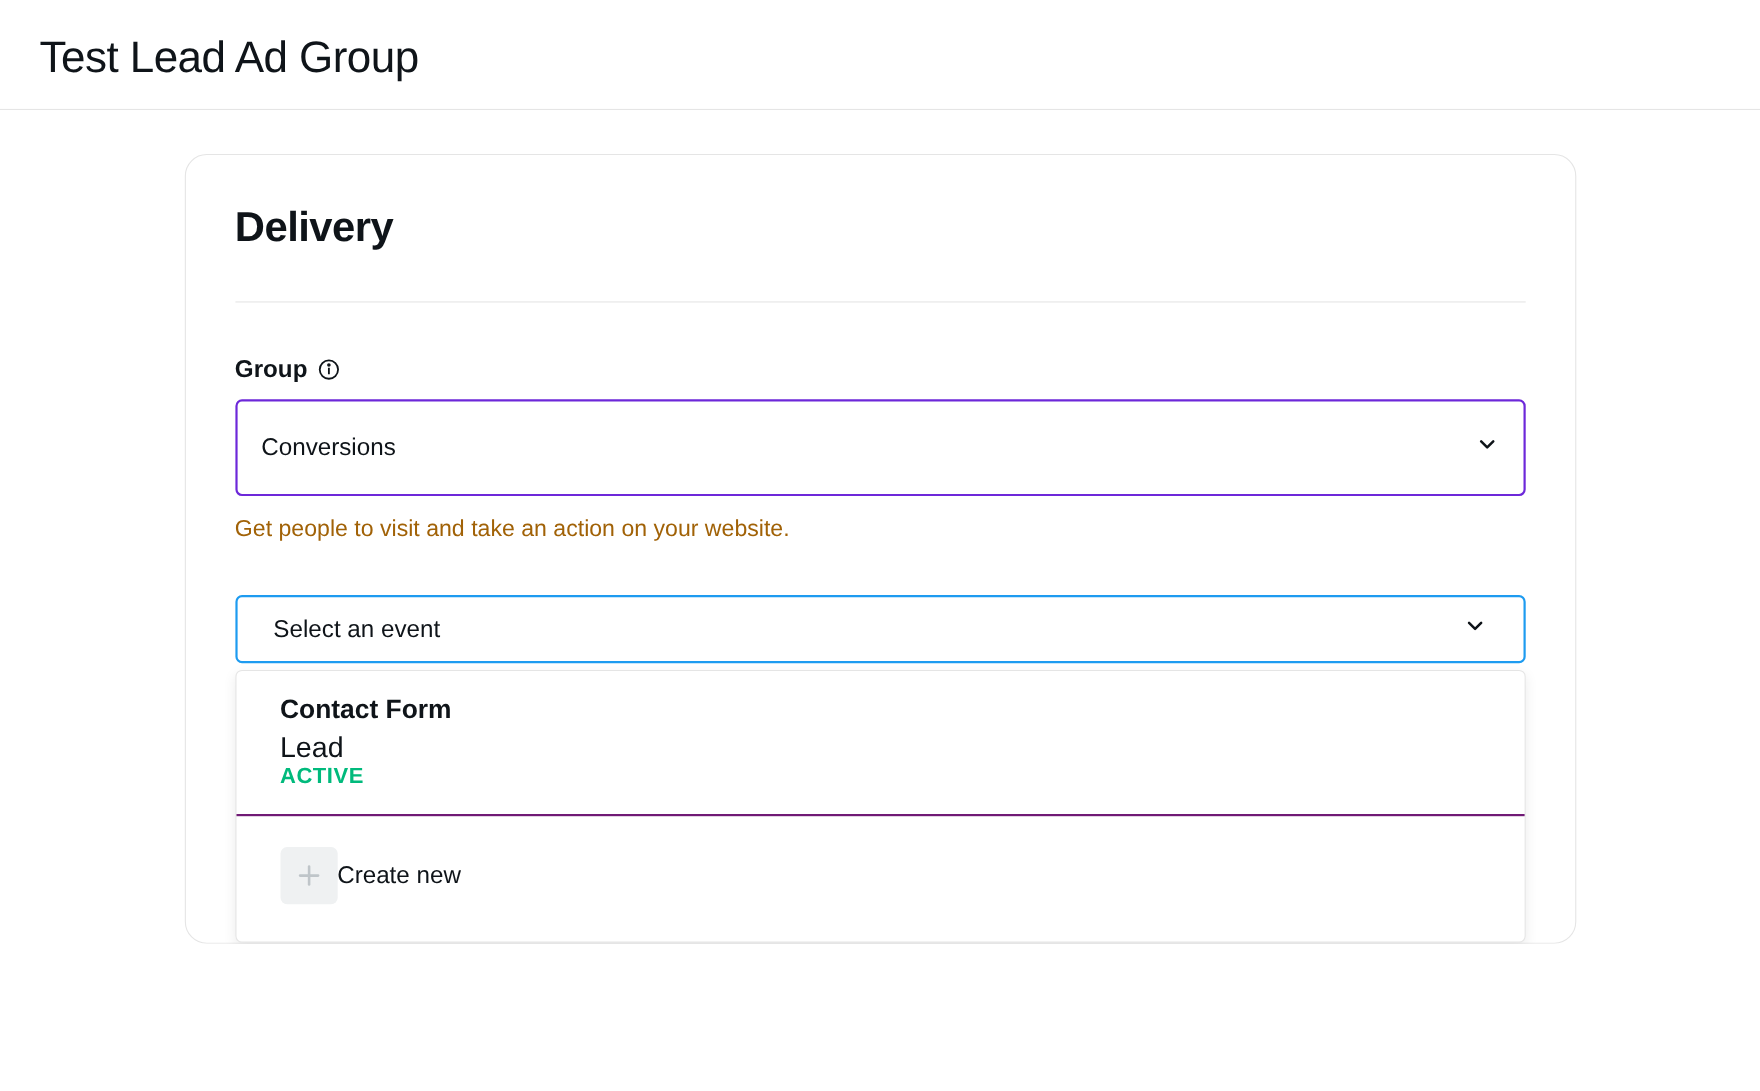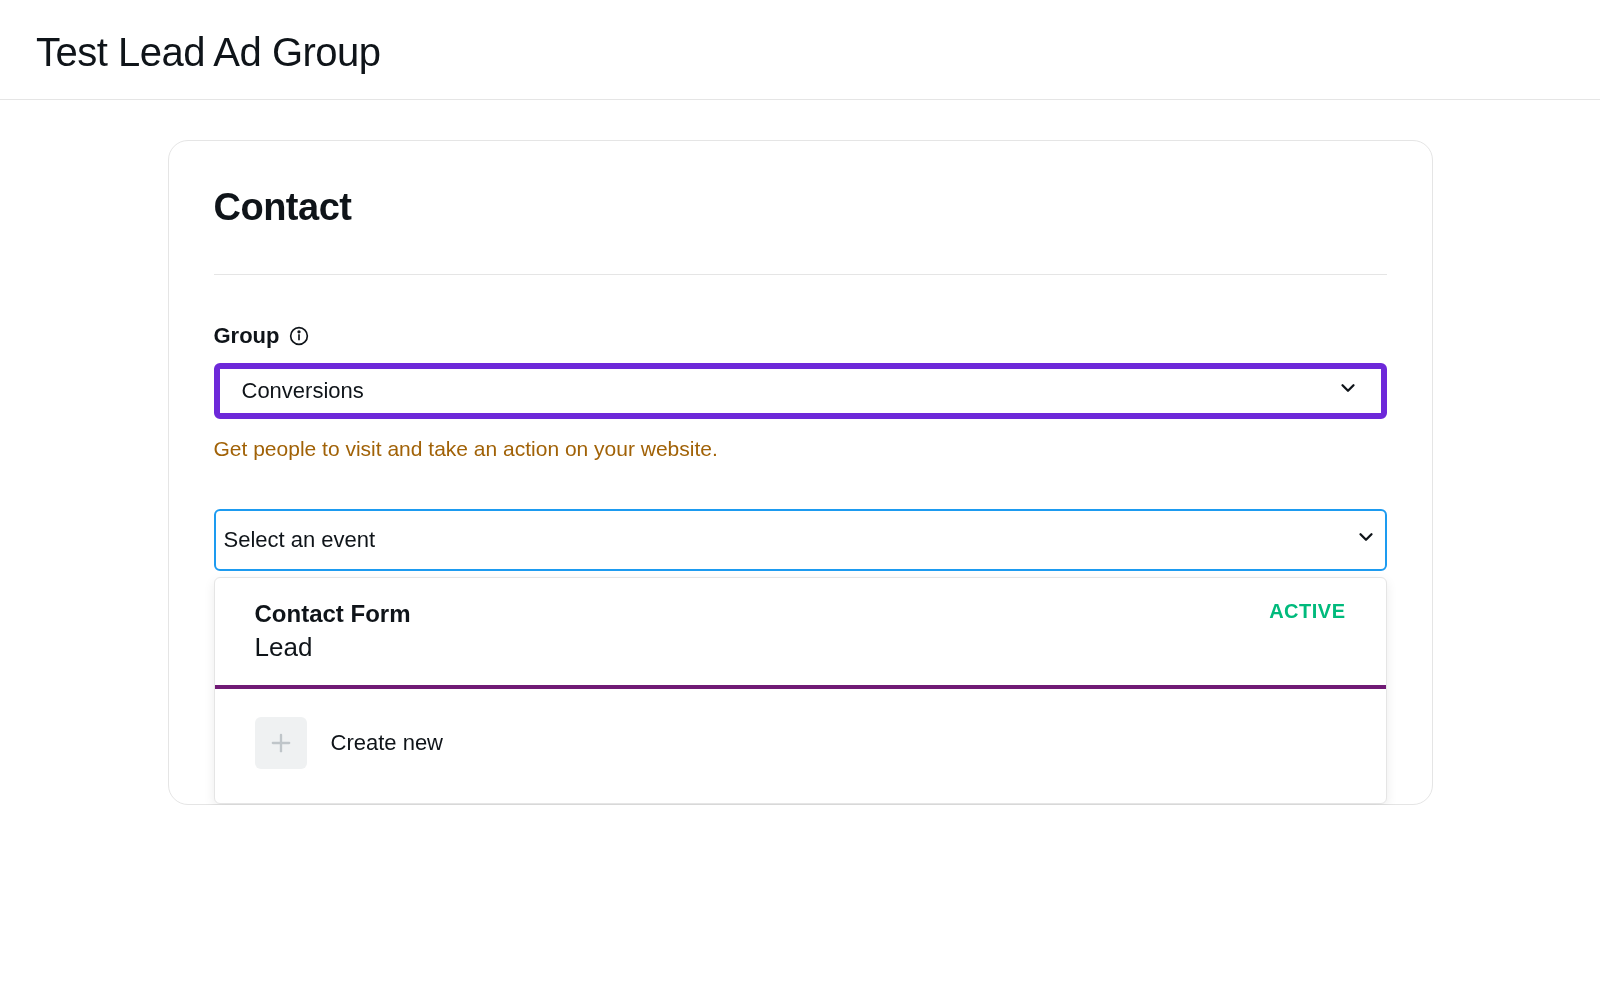--- a/index.html
+++ b/index.html
@@ -71,31 +71,31 @@
     
     .info-icon svg {
       width: 20px;
       height: 20px;
     }
     
     .select-box {
       display: flex;
       align-items: center;
       justify-content: space-between;
-      border: 6px solid #6d28d9;
+      border: 2px solid #6d28d9;
       border-radius: 6px;
-      padding: 8px 22px;
+      padding: 28px 22px;
       font-size: 22px;
       cursor: pointer;
       background: #ffffff;
     }
     
     .select-box.focused {
       border: 2px solid #1d9bf0;
-      padding: 15px 8px;
+      padding: 15px 33px;
     }
     
     .select-text {
       color: #0f1419;
     }
     
     .chevron-down {
       width: 22px;
       height: 22px;
     }
@@ -112,21 +112,22 @@
       border-radius: 6px;
       box-shadow: 0 4px 12px rgba(0,0,0,0.08);
       background: #ffffff;
     }
     
     .dropdown-option {
       display: flex;
       align-items: flex-start;
       padding: 22px 40px;
       cursor: pointer;
-      border-bottom: 4px solid #701a75;
+      border-bottom: 2px solid #701a75;
+      flex-direction: column;
     }
     
     .option-text {
       flex: 1;
     }
     
     .option-title {
       font-size: 24px;
       font-weight: 700;
       margin-bottom: 4px;
@@ -140,21 +141,20 @@
     .status-badge {
       font-size: 20px;
       font-weight: 800;
       color: #00ba7c;
       letter-spacing: 0.5px;
     }
     
     .create-row {
       display: flex;
       align-items: center;
-      gap: 24px;
       padding: 28px 40px 34px;
       cursor: pointer;
     }
     
     .plus-button {
       width: 52px;
       height: 52px;
       background: #eff1f2;
       border-radius: 6px;
       display: flex;
@@ -172,21 +172,21 @@
     }
   </style>
 </head>
 <body>
 
 <div class="header">
   <h1 class="page-title">Test Lead Ad Group</h1>
 </div>
 
 <div class="card">
-  <h2 class="section-title">Contact</h2>
+  <h2 class="section-title">Delivery</h2>
 
   <hr class="divider">
 
   <div class="field-group">
     <div class="field-label-row">
       <span class="field-label">Group</span>
       <span class="info-icon">
         <svg viewBox="0 0 24 24" fill="none" stroke="#0f1419" stroke-width="2">
           <circle cx="12" cy="12" r="10"></circle>
           <line x1="12" y1="10" x2="12" y2="17"></line>

